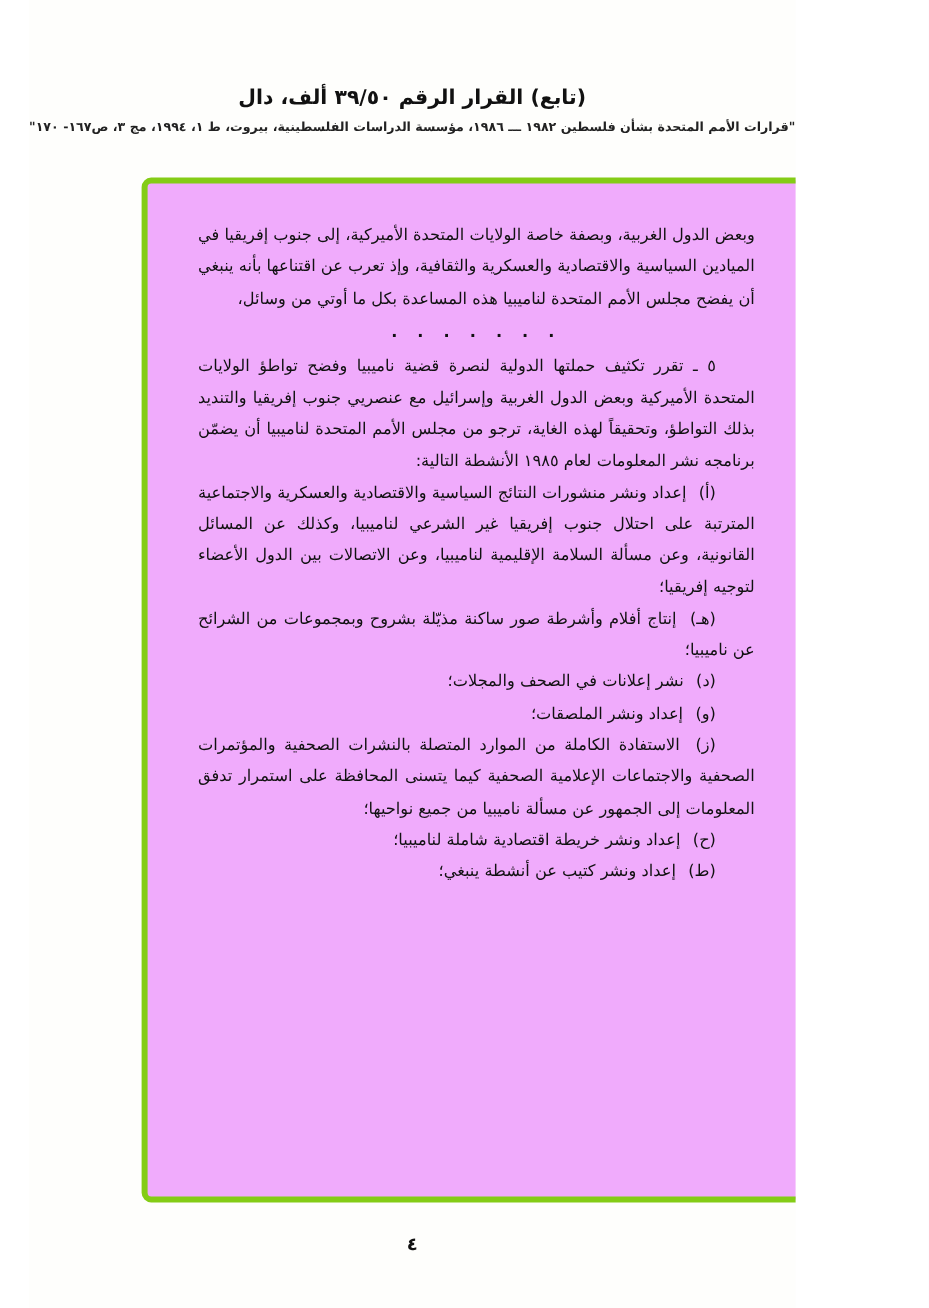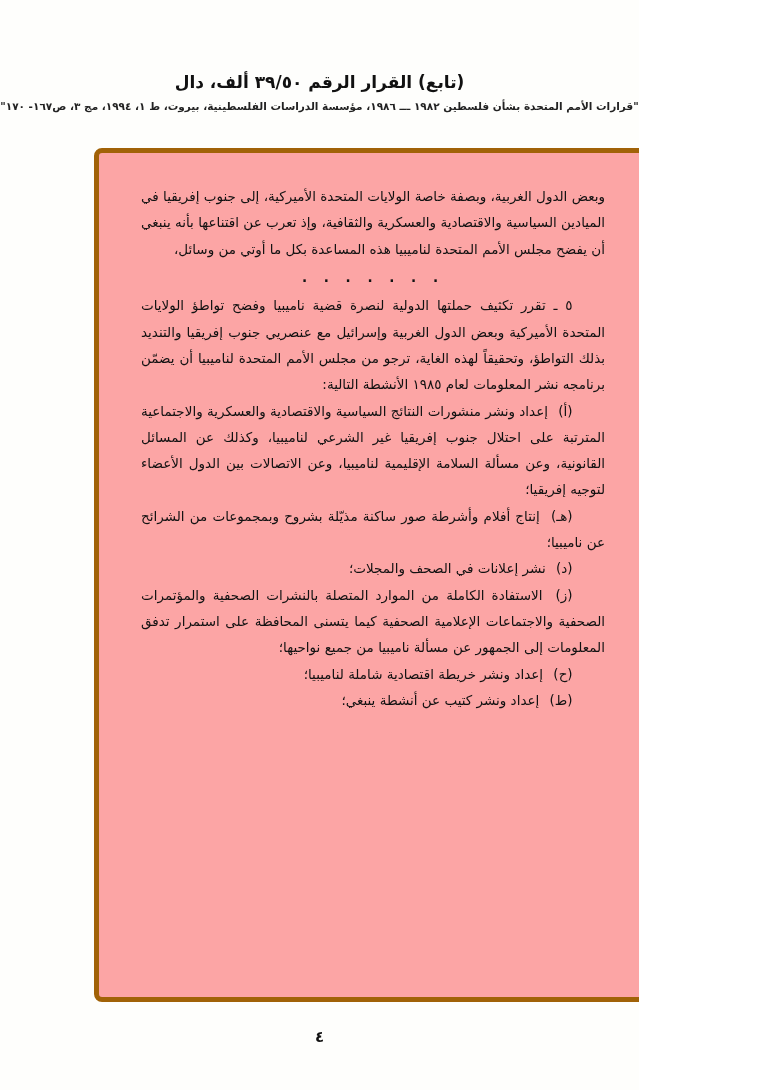--- a/index.html
+++ b/index.html
@@ -8,20 +8,21 @@
     background: #ffffff;
   }
   .page {
     position: relative;
     width: 639px;
     height: 1090px;
     background: #fefefc;
     font-family: "DejaVu Sans", sans-serif;
     color: #111;
     overflow: hidden;
+    margin-left: 24px;
   }
   .header {
     padding-top: 72px;
     text-align: center;
     direction: rtl;
   }
   .doc-title {
     font-size: 17px;
     font-weight: bold;
     margin: 0;
@@ -32,24 +33,24 @@
     font-weight: bold;
     margin: 8px 0 0 0;
     color: #222;
   }
   .content-frame {
     position: absolute;
     left: 94px;
     top: 148px;
     width: 590px;
     height: 854px;
-    border: 5px solid #a16207;
+    border: 5px solid #84cc16;
     border-radius: 8px;
     box-sizing: border-box;
-    background: #fca5a5;
+    background: #f0abfc;
   }
   .content {
     direction: rtl;
     text-align: justify;
     padding: 30px 74px 0 42px;
     font-size: 13.5px;
     line-height: 1.95;
   }
   .content p {
     margin: 0;
@@ -100,20 +101,21 @@
       <p class="indent"><span>٥ ـ </span><span class="clause-verb">تقرر</span><span> تكثيف حملتها الدولية لنصرة قضية ناميبيا وفضح تواطؤ الولايات المتحدة الأميركية وبعض الدول الغربية وإسرائيل مع عنصريي جنوب إفريقيا والتنديد بذلك التواطؤ، وتحقيقاً لهذه الغاية، ترجو من مجلس الأمم المتحدة لناميبيا أن يضمّن برنامجه نشر المعلومات لعام ١٩٨٥ الأنشطة التالية:</span></p>
 
       <p class="indent"><span class="item-label">(أ)</span> <span>إعداد ونشر منشورات النتائج السياسية والاقتصادية والعسكرية والاجتماعية المترتبة على احتلال جنوب إفريقيا غير الشرعي لناميبيا، وكذلك عن المسائل القانونية، وعن مسألة السلامة الإقليمية لناميبيا، وعن الاتصالات بين الدول الأعضاء لتوجيه إفريقيا؛</span></p>
 
 
 
       <p class="indent"><span class="item-label">(هـ)</span> <span>إنتاج أفلام وأشرطة صور ساكنة مذيّلة بشروح وبمجموعات من الشرائح عن ناميبيا؛</span></p>
 
       <p class="indent"><span class="item-label">(د)</span> <span>نشر إعلانات في الصحف والمجلات؛</span></p>
 
+      <p class="indent"><span class="item-label">(و)</span> <span>إعداد ونشر الملصقات؛</span></p>
 
       <p class="indent"><span class="item-label">(ز)</span> <span>الاستفادة الكاملة من الموارد المتصلة بالنشرات الصحفية والمؤتمرات الصحفية والاجتماعات الإعلامية الصحفية كيما يتسنى المحافظة على استمرار تدفق المعلومات إلى الجمهور عن مسألة ناميبيا من جميع نواحيها؛</span></p>
 
       <p class="indent"><span class="item-label">(ح)</span> <span>إعداد ونشر خريطة اقتصادية شاملة لناميبيا؛</span></p>
 
       <p class="indent"><span class="item-label">(ط)</span> <span>إعداد ونشر كتيب عن أنشطة ينبغي؛</span></p>
 
     </div>
   </div>
 

